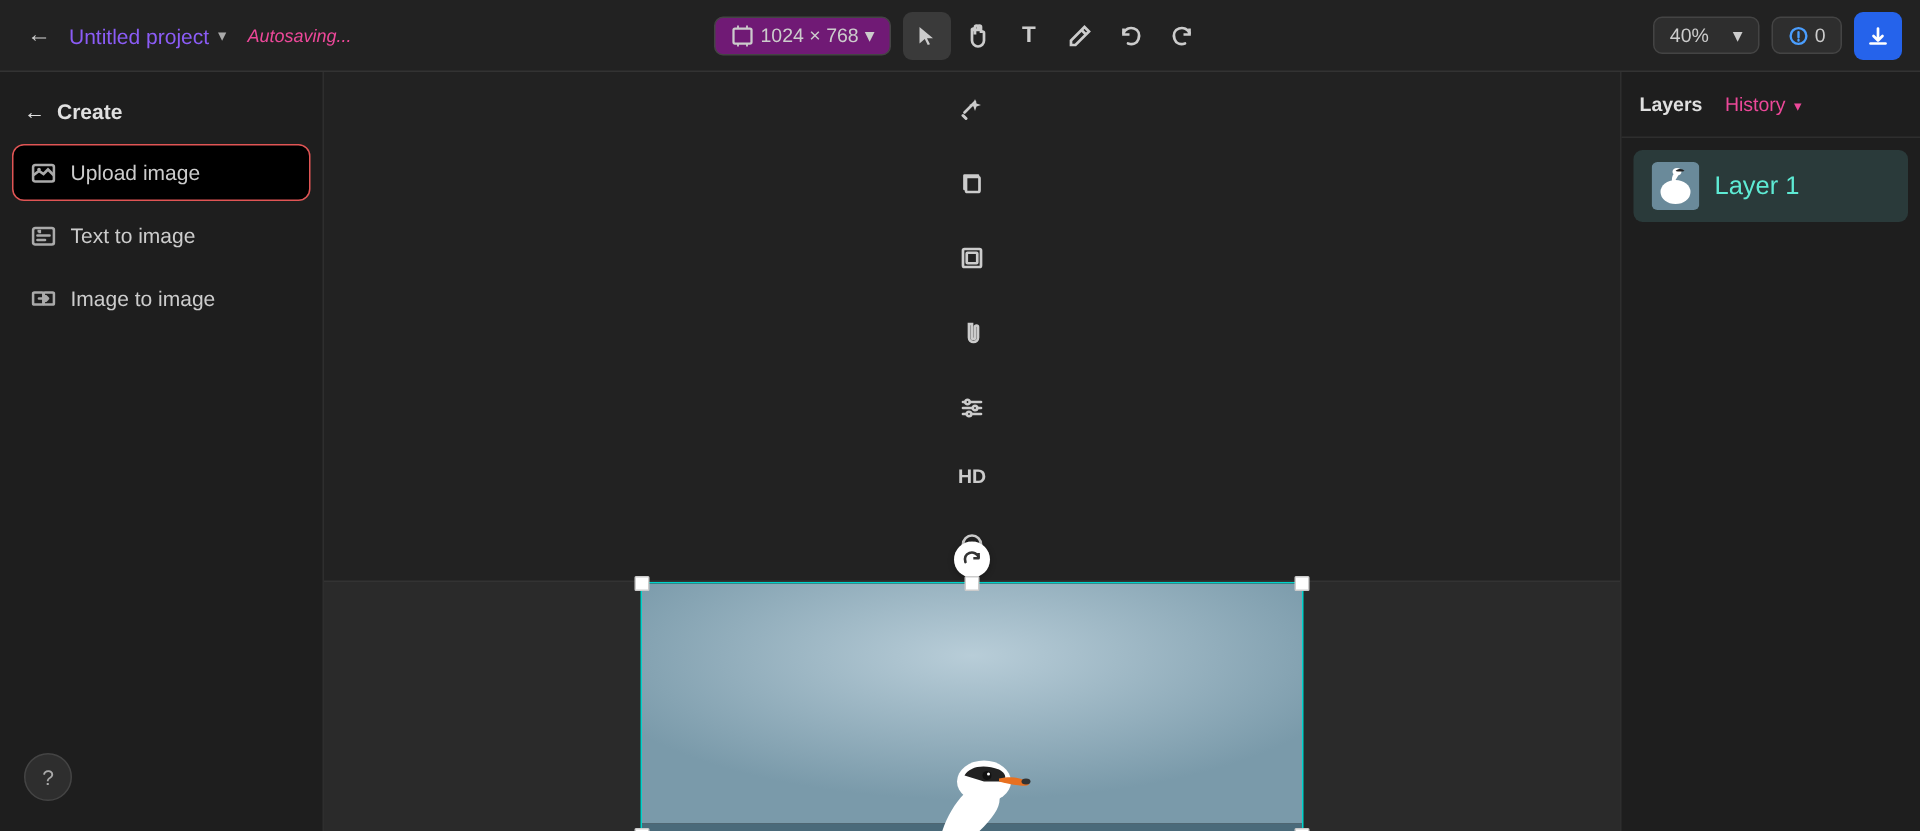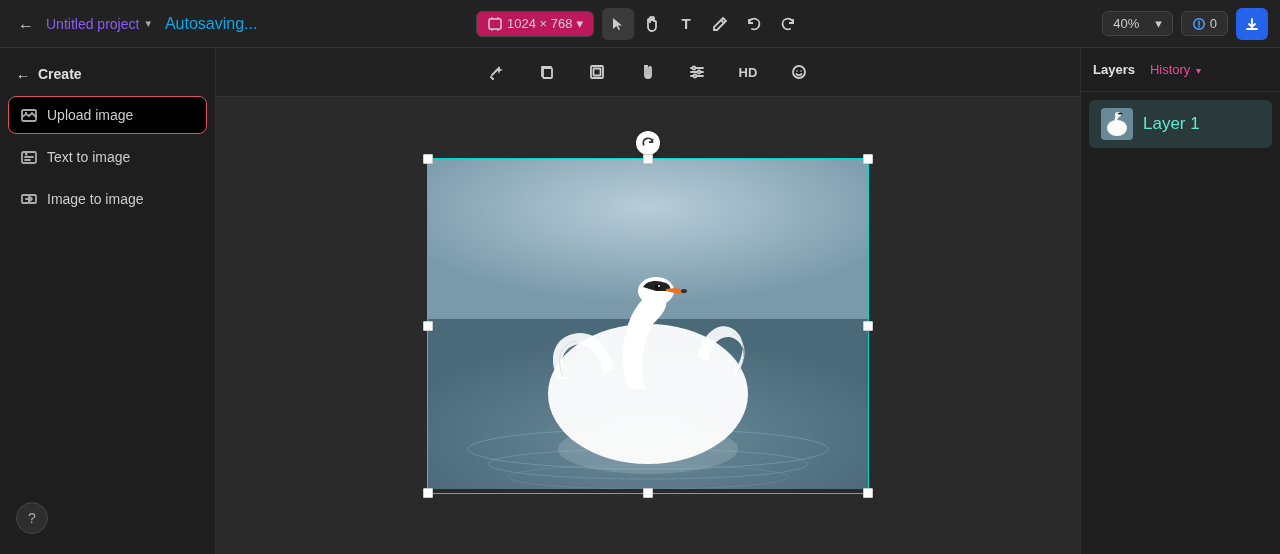--- a/index.html
+++ b/index.html
@@ -44,34 +44,35 @@
     .project-name {
       font-size: 14px;
       font-weight: 500;
       color: #8b5cf6;
     }
     .chevron-down {
       font-size: 11px;
       color: #aaa;
     }
     .autosave {
-      font-size: 16px;
-      color: #0ea5e9;
+      font-size: 12px;
+      color: #ec4899;
       margin-left: 8px;
+      font-style: italic;
     }
     .topbar-center {
       display: flex;
       align-items: center;
       gap: 8px;
     }
     .canvas-size-btn {
       display: flex;
       align-items: center;
       gap: 4px;
-      background: #be185d;
+      background: #701a75;
       border: 1px solid #444;
       border-radius: 6px;
       padding: 4px 10px;
       color: #ccc;
       font-size: 13px;
       cursor: pointer;
     }
     .tool-group {
       display: flex;
       align-items: center;
@@ -204,20 +205,21 @@
     }
     .canvas-toolbar {
       display: flex;
       align-items: center;
       gap: 18px;
       padding: 8px;
       background: #222;
       border-bottom: 1px solid #333;
       width: 100%;
       justify-content: center;
+      flex-direction: column;
     }
     .canvas-tool-btn {
       width: 32px; height: 32px;
       border-radius: 6px;
       background: transparent;
       border: none;
       color: #ccc;
       cursor: pointer;
       display: flex; align-items: center; justify-content: center;
       font-size: 15px;

